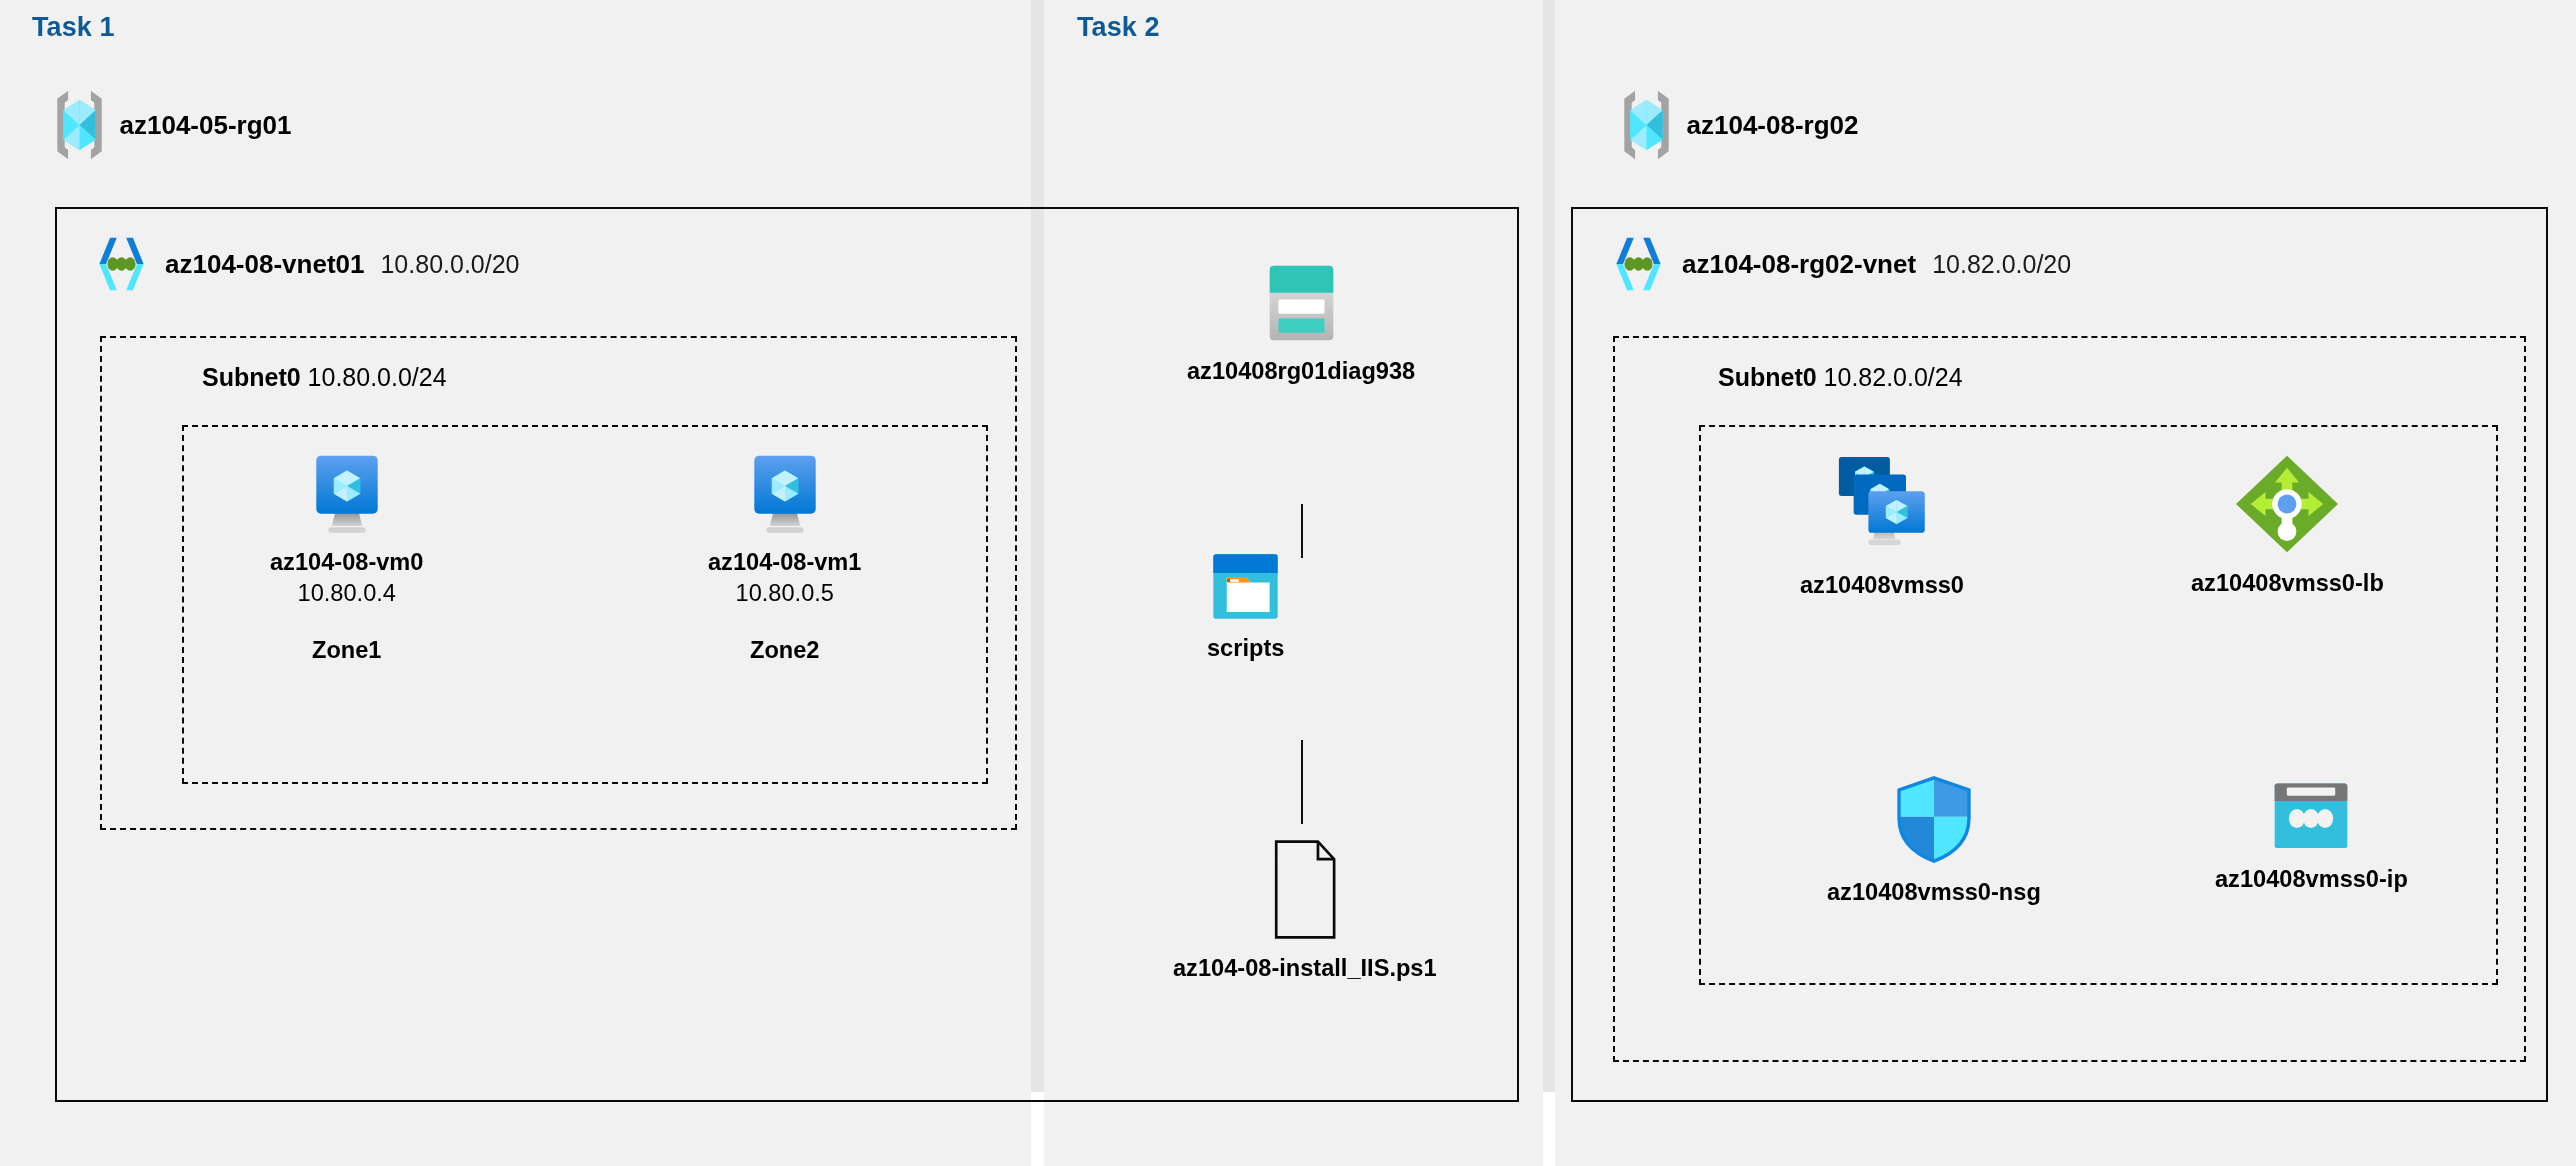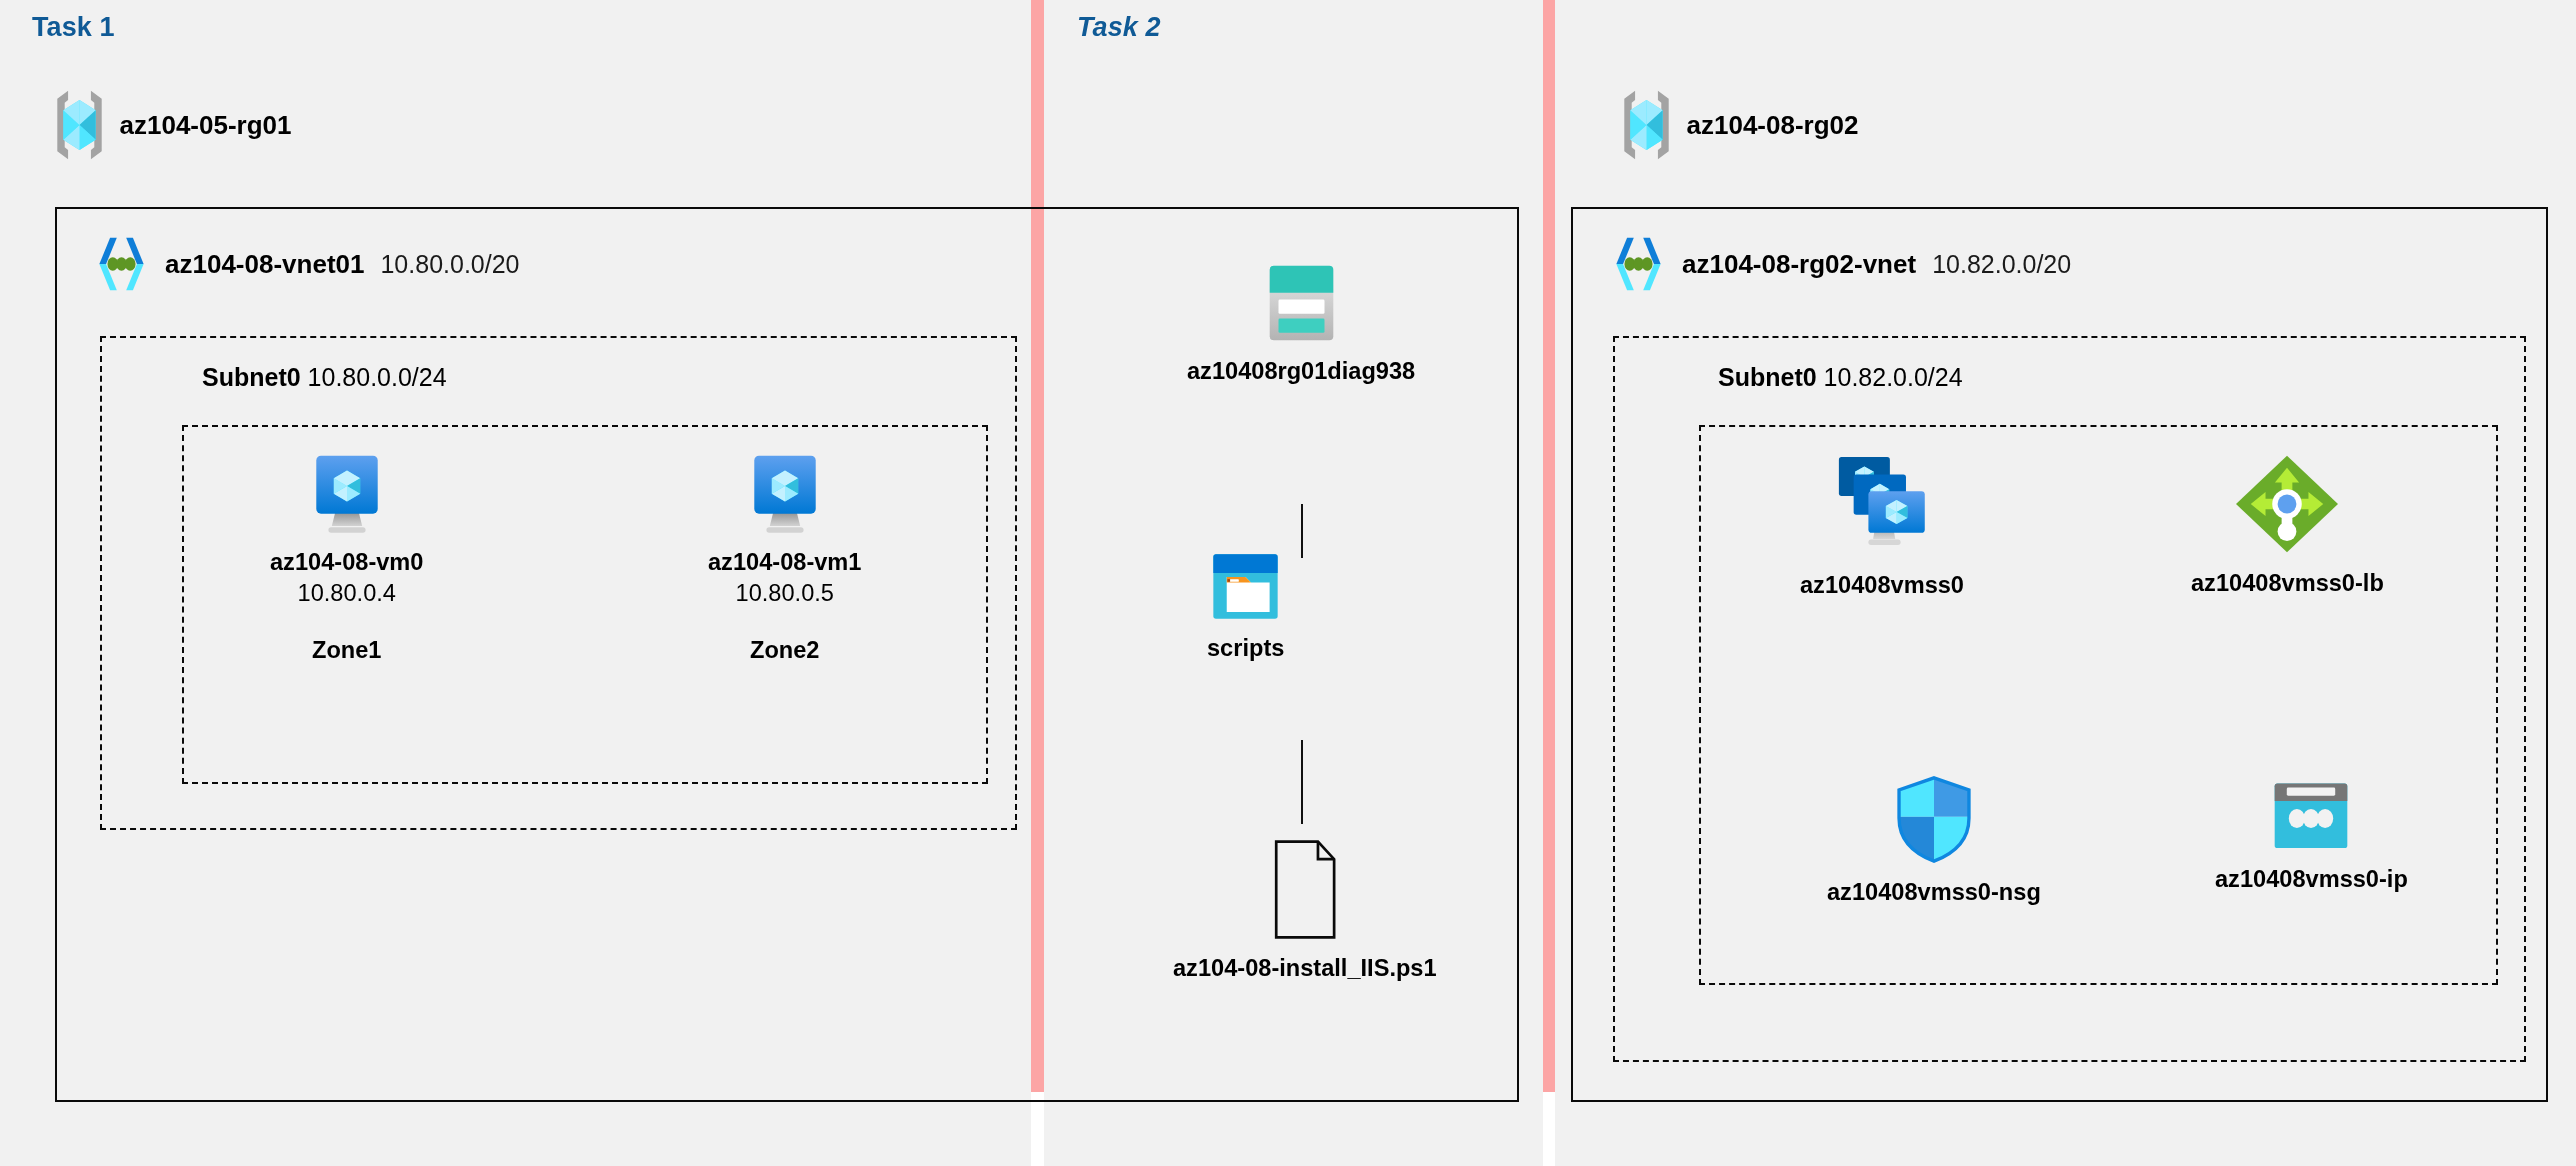--- a/index.html
+++ b/index.html
@@ -2,38 +2,38 @@
 <html style="font-size:10.8px"><head>
 <meta charset="utf-8">
 <style>
   * { box-sizing: border-box; margin: 0; padding: 0; }
   html, body {
     width: 2576px; height: 1166px;
     background: #ffffff;
     font-family: "Liberation Sans", sans-serif;
     overflow: hidden;
   }
-  #stage { position: relative; width: 2576px; height: 1092px; background: #fca5a5; }
+  #stage { position: relative; width: 2576px; height: 1092px; background: #e5e5e5; }
 
   
   .panel { position: absolute; background: #f1f1f1; }
   #panel-task1 { left: 0;    top: 0; width: 1031px; height: 1166px; }
   #panel-task2 { left: 1044px; top: 0; width: 499px;  height: 1166px; }
   #panel-task3 { left: 1555px; top: 0; width: 1021px; height: 1166px; }
 
   .task-title {
     position: absolute;
     color: #0f5a96;
     font-weight: bold;
     font-size: 27px;
     letter-spacing: 0.1px;
     white-space: nowrap;
   }
   #title-task1 { left: 32px;  top: 12px; }
-  #title-task2 { left: 1077px; top: 12px; font-style: italic; }
+  #title-task2 { left: 1077px; top: 12px; }
   #title-task3 { left: 1588px; top: 12px; }
 
   
   .rg-row { position: absolute; display: flex; align-items: center; gap: 13.5px; }
   #rg-row-1 { left: 53px;  top: 88px; }
   #rg-row-2 { left: 1620px; top: 88px; }
   .rg-label { font-size: 26px; font-weight: bold; color: #000; white-space: nowrap; }
 
   
   .vnet-box {

